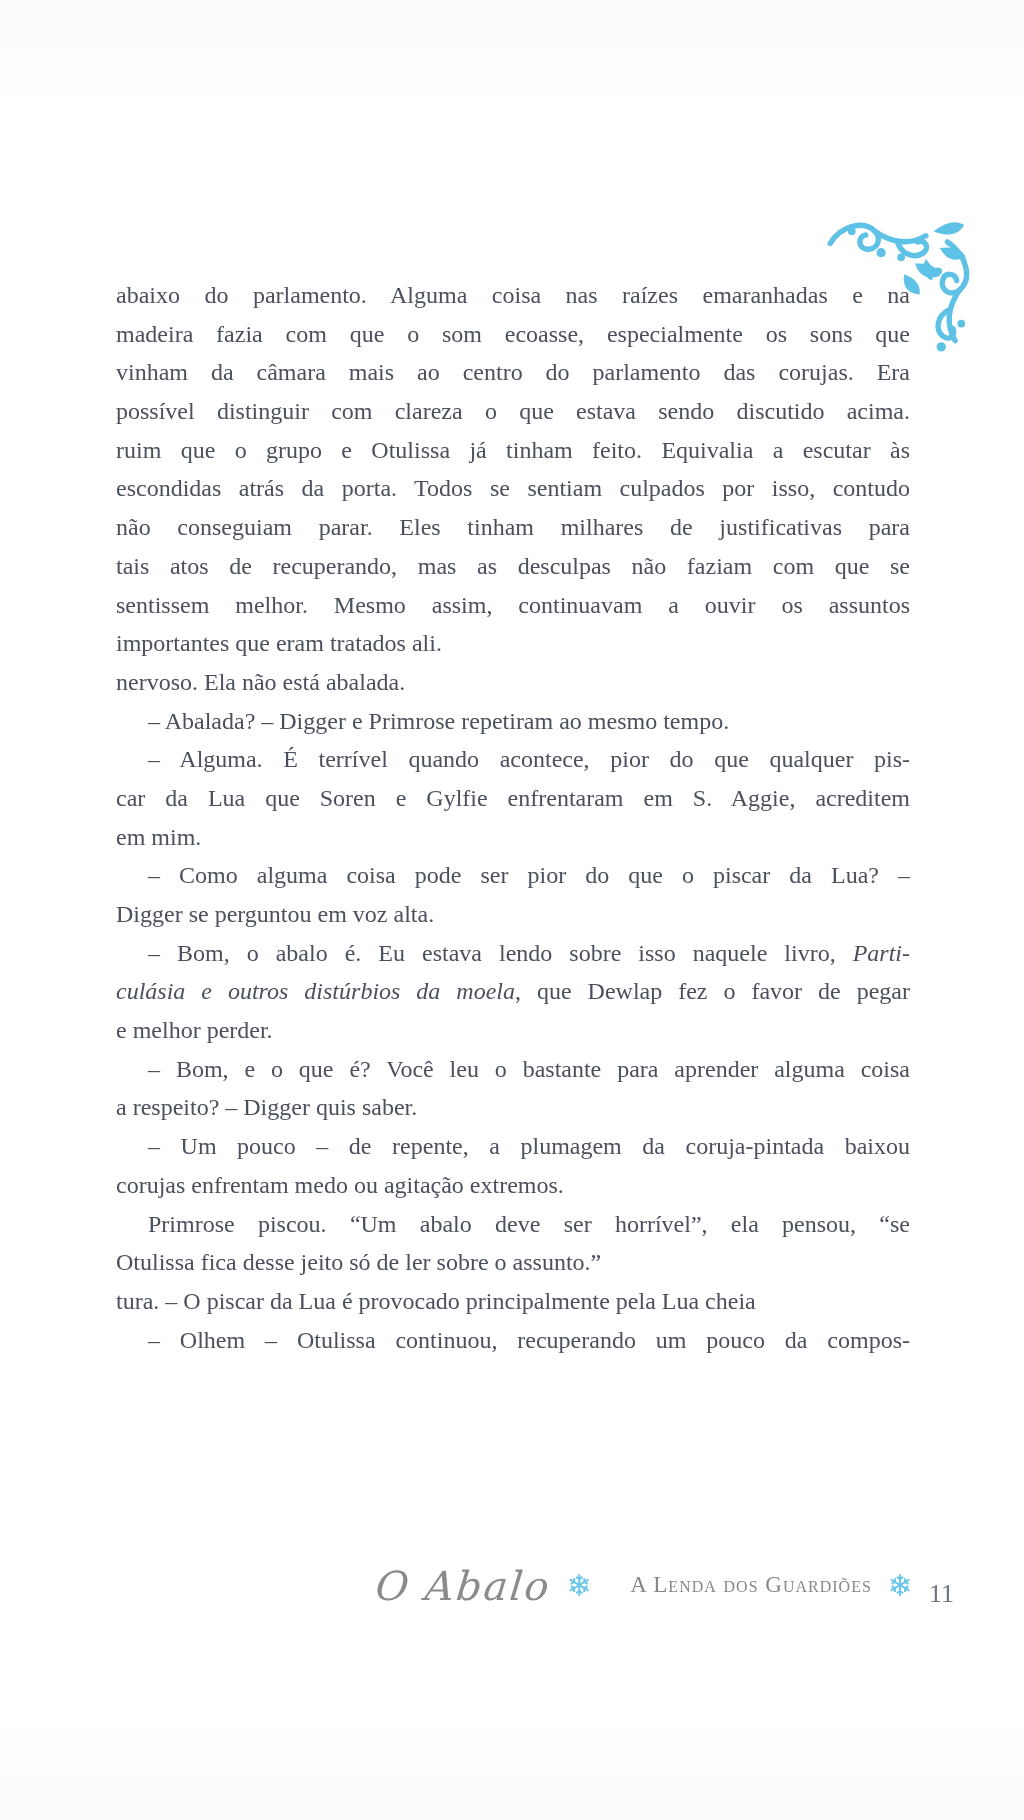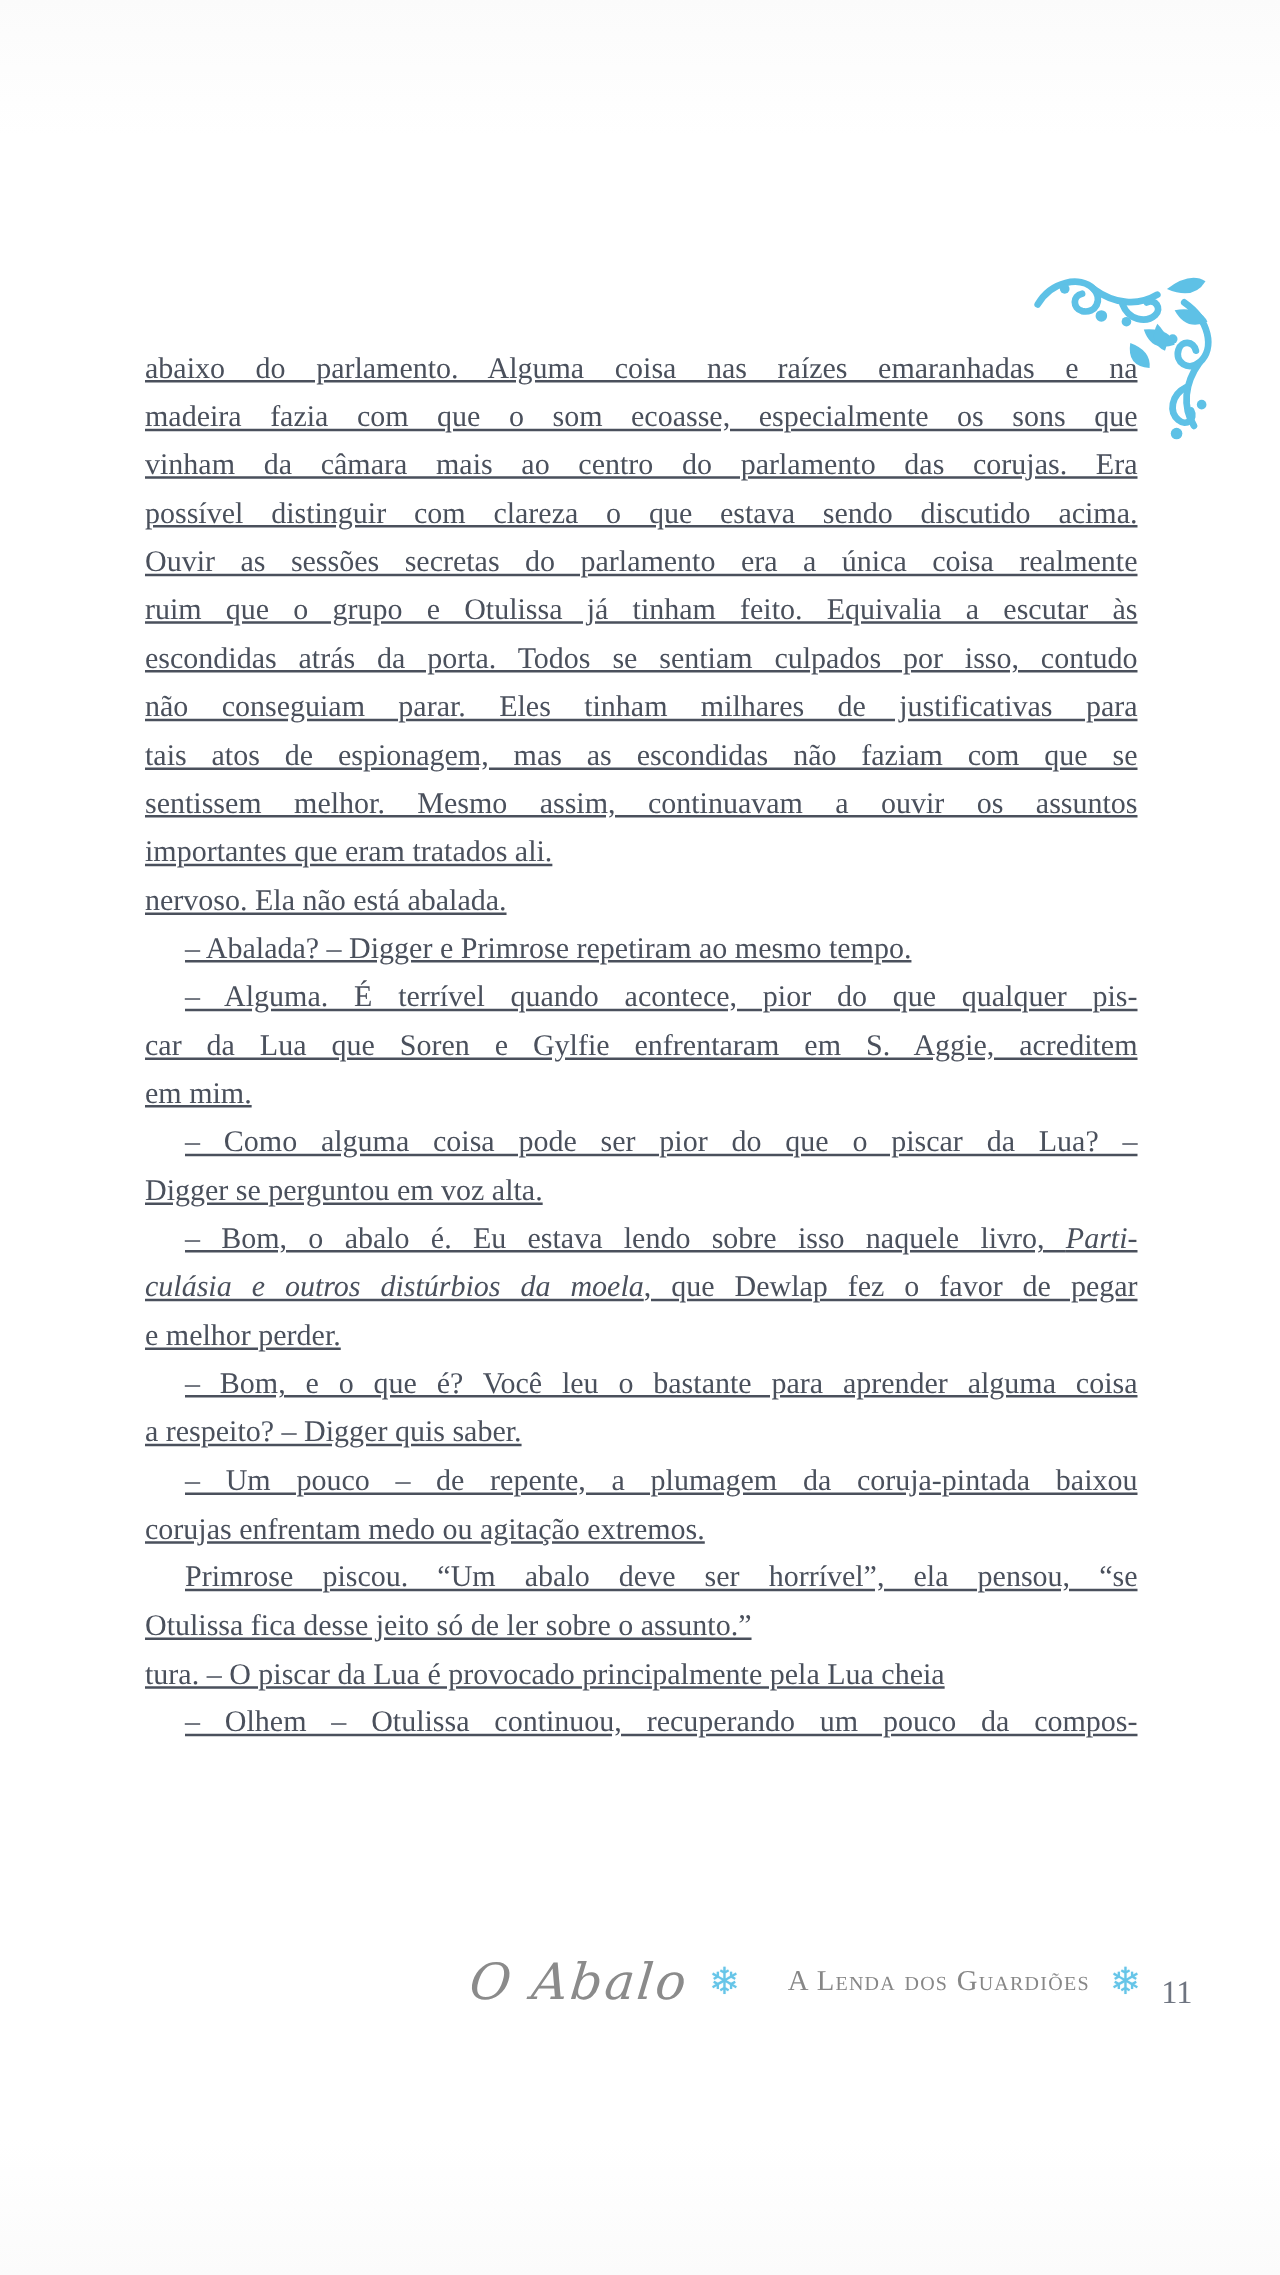--- a/index.html
+++ b/index.html
@@ -36,21 +36,20 @@
     width: 794px;
     color: #4a505c;
     font-size: 24px;
     line-height: 38.7px;
   }
   .line {
     height: 38.7px;
     text-align: justify;
     text-align-last: justify;
     white-space: normal;
-    text-decoration: underline;
   }
   .line.last { text-align-last: left; }
   .line.indent { text-indent: 32px; }
   .line .italic { font-style: italic; }
 
   
   .footer {
     position: absolute;
     top: 1556px;
     left: 0;
@@ -121,25 +120,24 @@
       <circle cx="178" cy="150" r="5"></circle>
       <circle cx="36" cy="30" r="5"></circle>
     </g>
   </svg>
 
   <div class="page-body">
       <div class="line"><span>abaixo do parlamento. Alguma coisa nas raízes emaranhadas e na</span></div>
       <div class="line"><span>madeira fazia com que o som ecoasse, especialmente os sons que</span></div>
       <div class="line"><span>vinham da câmara mais ao centro do parlamento das corujas. Era</span></div>
       <div class="line"><span>possível distinguir com clareza o que estava sendo discutido acima.</span></div>
-      <div class="line"><span>Ouvir as sessões secretas do parlamento era a única coisa realmente</span></div>
       <div class="line"><span>ruim que o grupo e Otulissa já tinham feito. Equivalia a escutar às</span></div>
       <div class="line"><span>escondidas atrás da porta. Todos se sentiam culpados por isso, contudo</span></div>
       <div class="line"><span>não conseguiam parar. Eles tinham milhares de justificativas para</span></div>
-      <div class="line"><span>tais atos de espionagem, mas as escondidas não faziam com que se</span></div>
+      <div class="line"><span>tais atos de recuperando, mas as desculpas não faziam com que se</span></div>
       <div class="line"><span>sentissem melhor. Mesmo assim, continuavam a ouvir os assuntos</span></div>
       <div class="line last"><span>importantes que eram tratados ali.</span></div>
       <div class="line last"><span>nervoso. Ela não está abalada.</span></div>
       <div class="line last indent"><span>– Abalada? – Digger e Primrose repetiram ao mesmo tempo.</span></div>
       <div class="line indent"><span>– Alguma. É terrível quando acontece, pior do que qualquer pis-</span></div>
       <div class="line"><span>car da Lua que Soren e Gylfie enfrentaram em S. Aggie, acreditem</span></div>
       <div class="line last"><span>em mim.</span></div>
       <div class="line indent"><span>– Como alguma coisa pode ser pior do que o piscar da Lua? –</span></div>
       <div class="line last"><span>Digger se perguntou em voz alta.</span></div>
       <div class="line indent"><span>– Bom, o abalo é. Eu estava lendo sobre isso naquele livro, </span><span class="italic">Parti-</span></div>

